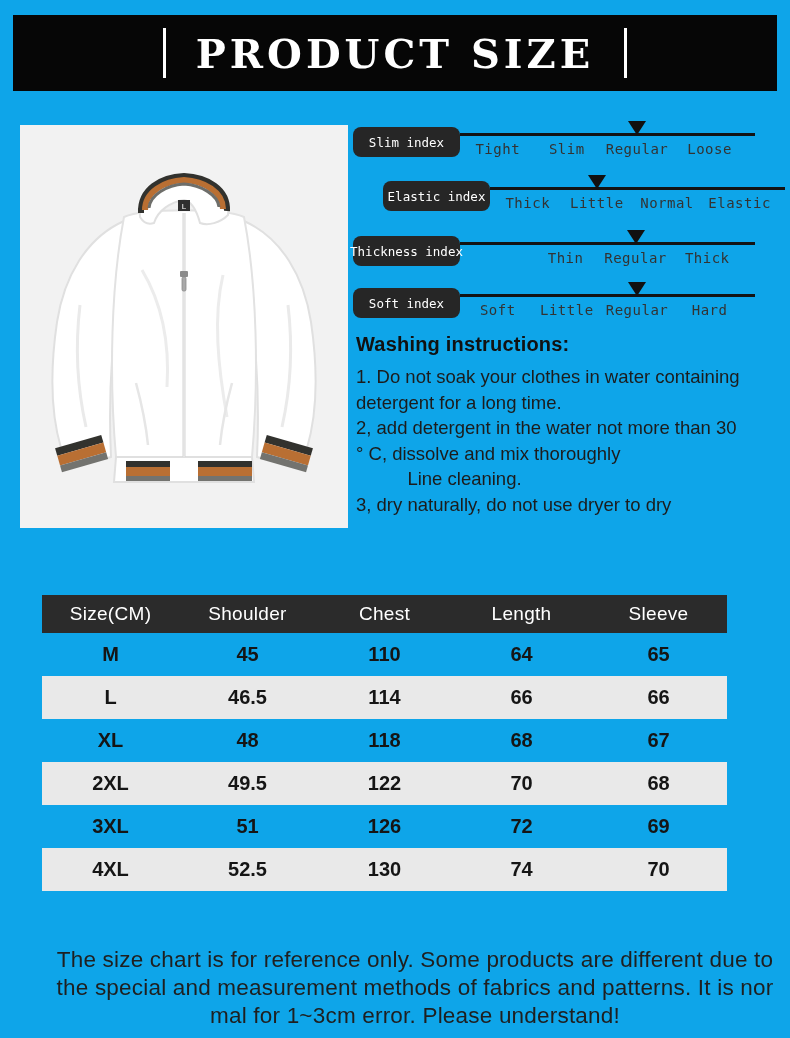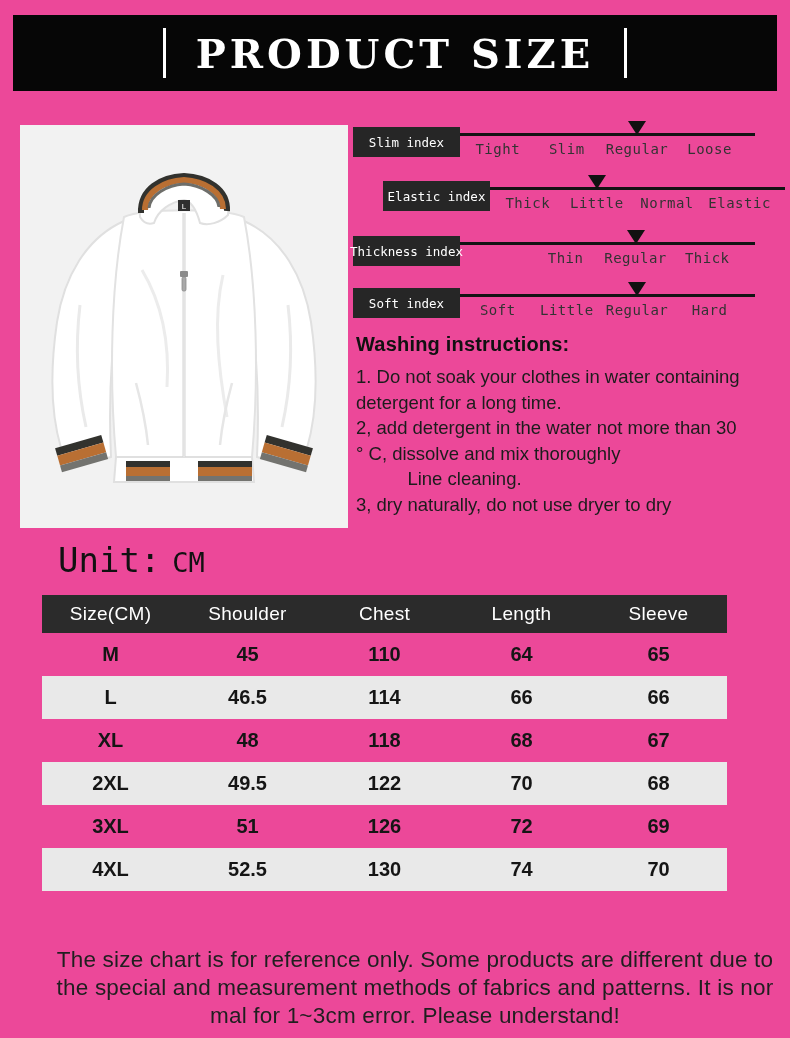--- a/index.html
+++ b/index.html
@@ -1,19 +1,19 @@
 <!DOCTYPE html>
 <html><head>
 <meta charset="utf-8">
 <style>
   * { margin:0; padding:0; box-sizing:border-box; }
   html,body { background:#ffffff; }
   .page {
     position:relative; width:790px; height:1038px; margin:0 auto;
-    background:#ec4899; overflow:hidden;
+    background:#0ea5e9; overflow:hidden;
     font-family:"Liberation Sans", sans-serif;
   }
 
   
   .banner {
     position:absolute; left:13px; top:15px; width:764px; height:76px;
     background:#060606; display:flex; align-items:center; justify-content:center; gap:30px;
   }
   .banner-bar { width:3px; height:50px; background:#ffffff; }
   .banner-title {
@@ -30,21 +30,21 @@
 
   
   .index-row { position:absolute; left:353px; width:402px; height:46px; }
   .index-row.r1 { top:127px; }
   .index-row.r2 { top:181px;margin-left:30px; }
   .index-row.r3 { top:236px; }
   .index-row.r4 { top:288px; }
   .index-label {
     position:absolute; left:0; top:0; width:107px; height:30px; background:#262626;
     color:#ffffff; font-family:"DejaVu Sans Mono", monospace; font-size:12.5px;
-    display:flex; align-items:center; justify-content:center; white-space:nowrap;
+    display:flex; align-items:center; justify-content:center; white-space:nowrap;border-radius:8px;
   }
   .scale { position:absolute; left:107px; right:0; top:0; height:100%; }
   .scale-line { position:absolute; left:0; right:0; top:6px; height:3px; background:#131313; }
   .scale-opt {
     position:absolute; top:14px; transform:translateX(-50%);
     font-family:"DejaVu Sans Mono", monospace; font-size:14px; color:#333333;
     letter-spacing:0.5px; white-space:nowrap;
   }
   .tri {
     position:absolute; top:-6px; transform:translateX(-50%);
@@ -201,23 +201,20 @@
     <div>
         <div class="wash-line">1. Do not soak your clothes in water containing</div>
         <div class="wash-line">detergent for a long time.</div>
         <div class="wash-line">2, add detergent in the water not more than 30</div>
         <div class="wash-line">° C, dissolve and mix thoroughly</div>
         <div class="wash-line">          Line cleaning.</div>
         <div class="wash-line">3, dry naturally, do not use dryer to dry</div>
       </div>
   </div>
 
-  <div class="unit">
-    <span class="unit-label">Unit:</span><span class="unit-value">CM</span>
-  </div>
 
   <div class="size-table-wrap">
     <table class="size-table">
       <thead>
           <tr>
             <th>Size(CM)</th>
             <th>Shoulder</th>
             <th>Chest</th>
             <th>Length</th>
             <th>Sleeve</th>

